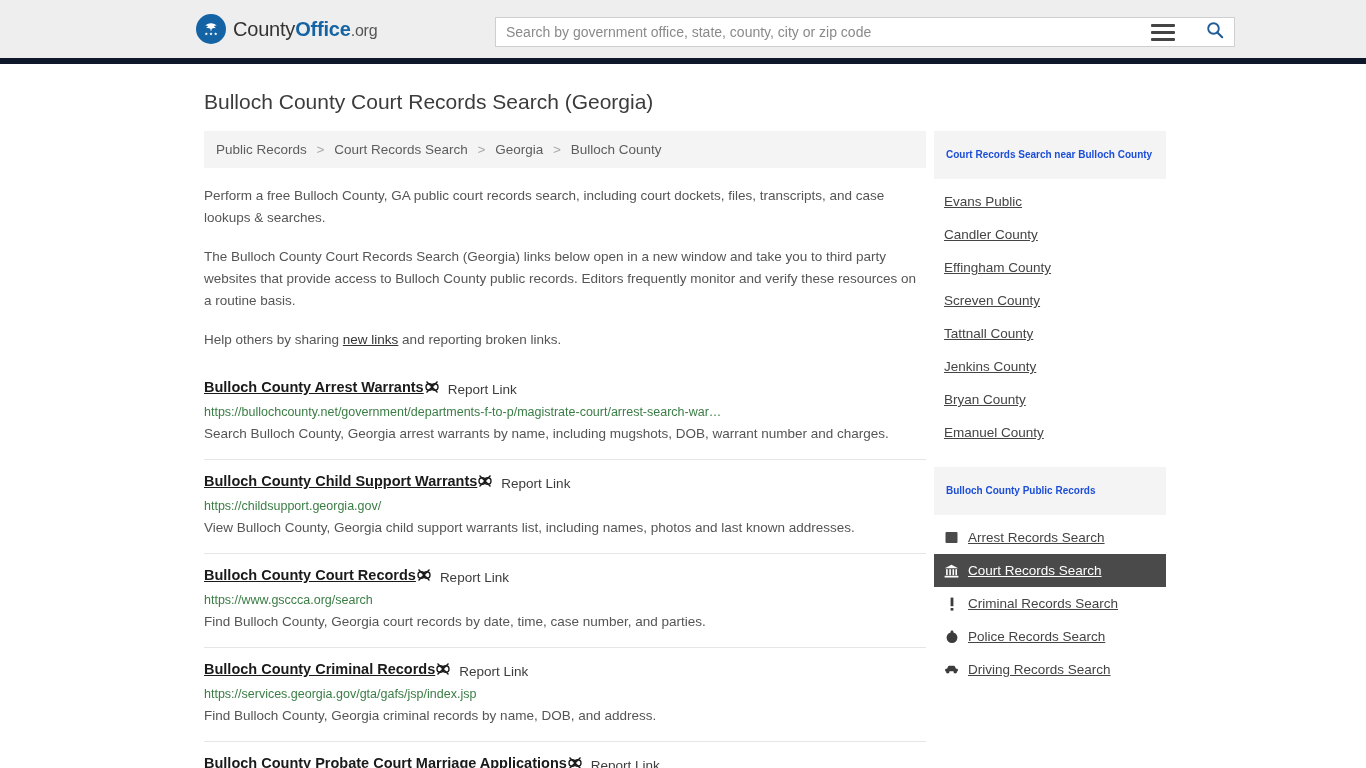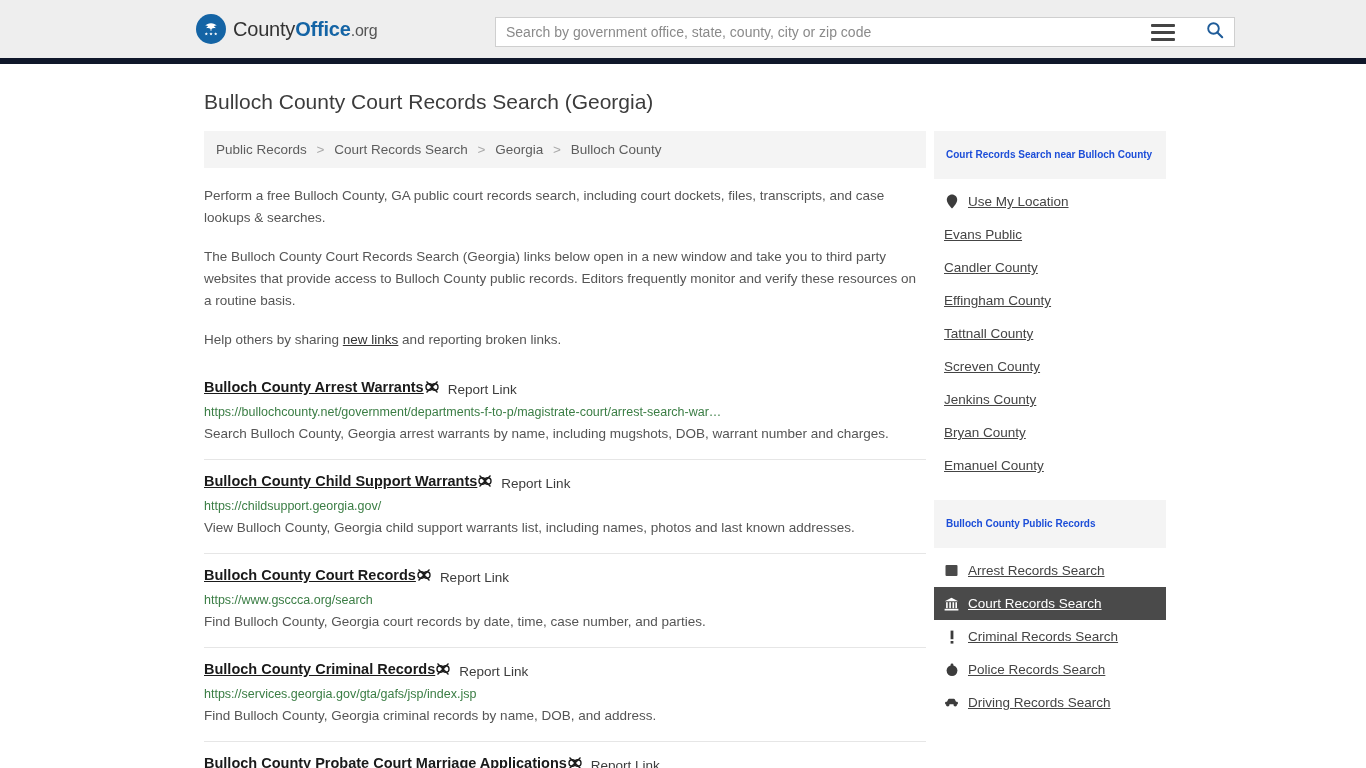--- a/index.html
+++ b/index.html
@@ -366,43 +366,35 @@
 
       </div>
     </div>
 
     <div class="side-col">
 
       <div class="side-box">
         <div class="side-header">Court Records Search near Bulloch County</div>
         <div class="side-list">
 
-          <div class="side-item">
-            <span class="side-ico">
-              <svg width="12" height="15" viewBox="0 0 12 15">
-                <path d="M6 0.6 C3.1 0.6 0.8 2.9 0.8 5.8 C0.8 9.6 6 14.6 6 14.6 C6 14.6 11.2 9.6 11.2 5.8 C11.2 2.9 8.9 0.6 6 0.6 Z" fill="#3c3c3c"></path>
-              </svg>
-            </span>
-            <span class="side-label">Use My Location</span>
-          </div>
 
           <div class="side-item">
             <span class="side-label">Evans Public</span>
           </div>
           <div class="side-item">
             <span class="side-label">Candler County</span>
           </div>
           <div class="side-item">
             <span class="side-label">Effingham County</span>
           </div>
           <div class="side-item">
+            <span class="side-label">Screven County</span>
+          </div>
+          <div class="side-item">
             <span class="side-label">Tattnall County</span>
-          </div>
-          <div class="side-item">
-            <span class="side-label">Screven County</span>
           </div>
           <div class="side-item">
             <span class="side-label">Jenkins County</span>
           </div>
           <div class="side-item">
             <span class="side-label">Bryan County</span>
           </div>
           <div class="side-item">
             <span class="side-label">Emanuel County</span>
           </div>

